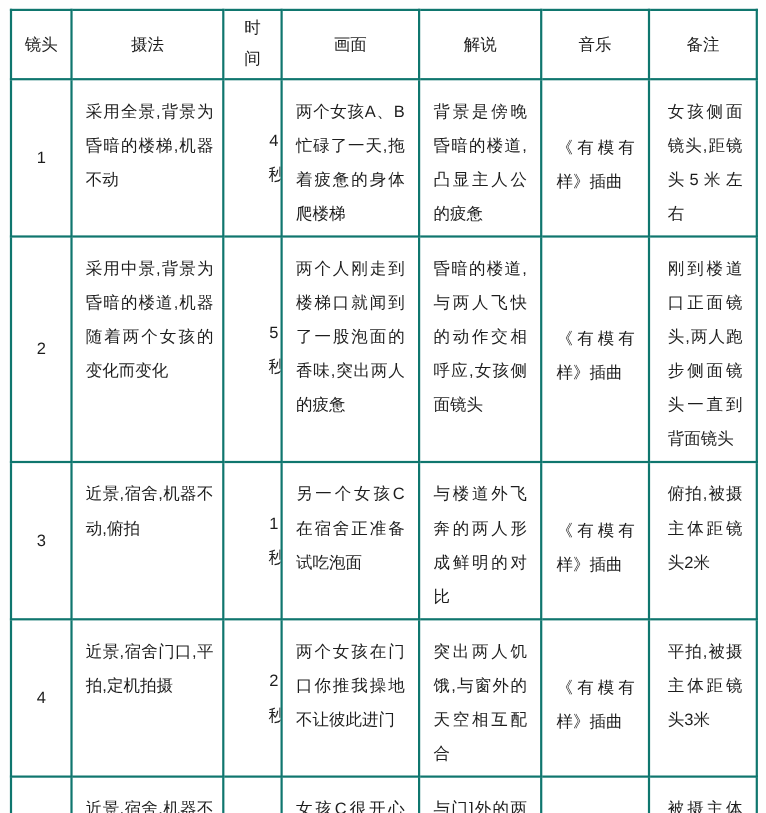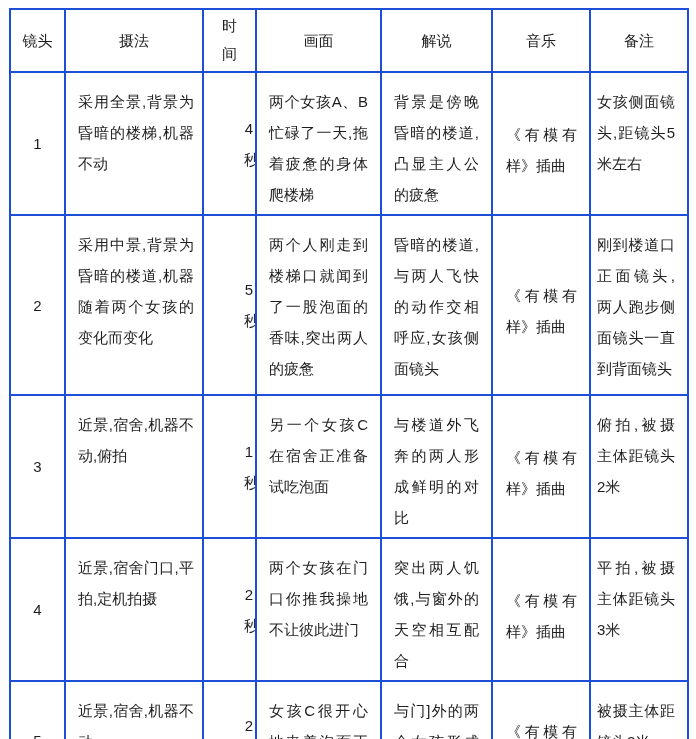--- a/index.html
+++ b/index.html
@@ -6,21 +6,21 @@
   body{font-family:"Liberation Sans","DejaVu Sans",sans-serif;color:#1d1d1d;}
   .page{position:relative;width:696px;height:739px;background:#fefefe;overflow:hidden;}
   table.storyboard{
     position:absolute;left:9px;top:8px;
     width:678px;
     border-collapse:collapse;
     table-layout:fixed;
     background:#ffffff;
   }
   .storyboard th,.storyboard td{
-    border:2px solid #1d4ed8;
+    border:2px solid #0f766e;
     font-size:15px;
     line-height:31px;
     font-weight:400;
     word-break:break-all;
     overflow:hidden;
     box-sizing:border-box;
   }
   
   .storyboard thead tr{height:62px;}
   .storyboard th{text-align:center;vertical-align:middle;padding:2px;}
@@ -38,21 +38,21 @@
   td.col-music{
     text-align:justify;text-justify:inter-character;
     vertical-align:middle;padding:16px 12px 4px 13px;
   }
   td.col-method{vertical-align:top;padding:13px 8px 4px 12px;
     text-align:justify;text-justify:inter-character;}
   td.col-picture{vertical-align:top;padding:13px 12px 4px 12px;
     text-align:justify;text-justify:inter-character;}
   td.col-narration{vertical-align:top;padding:13px 12px 4px 12px;
     text-align:justify;text-justify:inter-character;margin-top:38px;}
-  td.col-note{vertical-align:top;padding:13px 12px 4px 6px;
+  td.col-note{vertical-align:top;padding:13px 12px 4px 16px;
     text-align:justify;text-justify:inter-character;}
 </style>
 </head>
 <body>
 
 <div class="page">
   <table class="storyboard">
     <colgroup>
       <col style="width:55px">
       <col style="width:138px">

